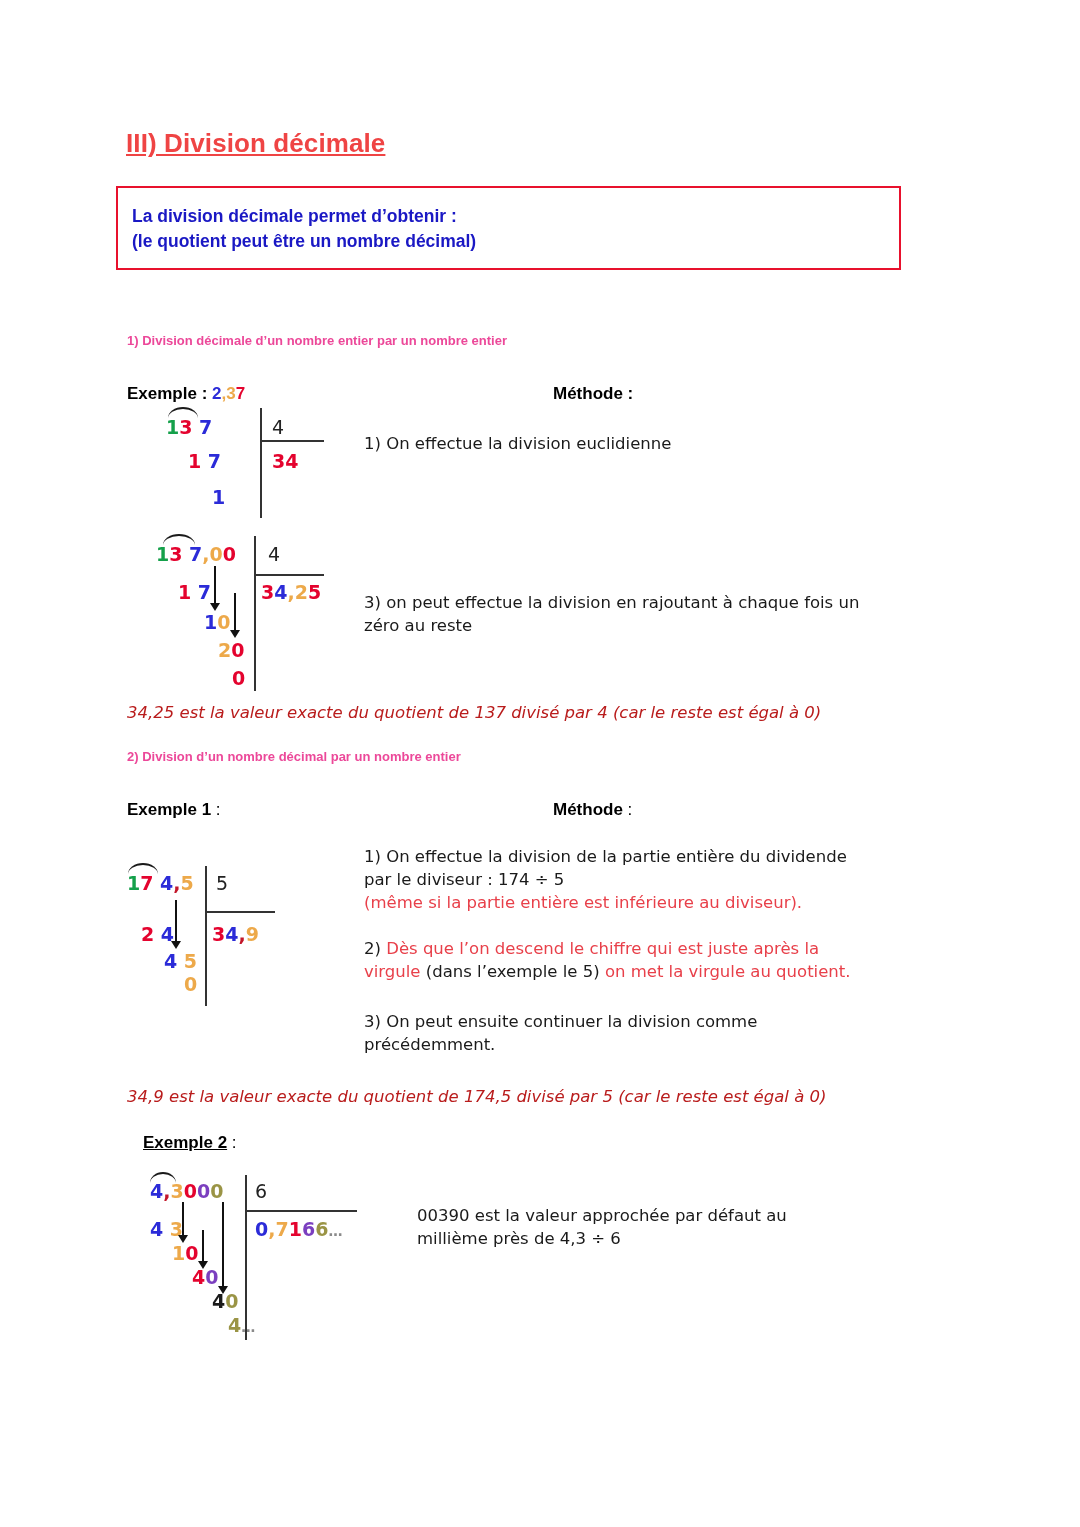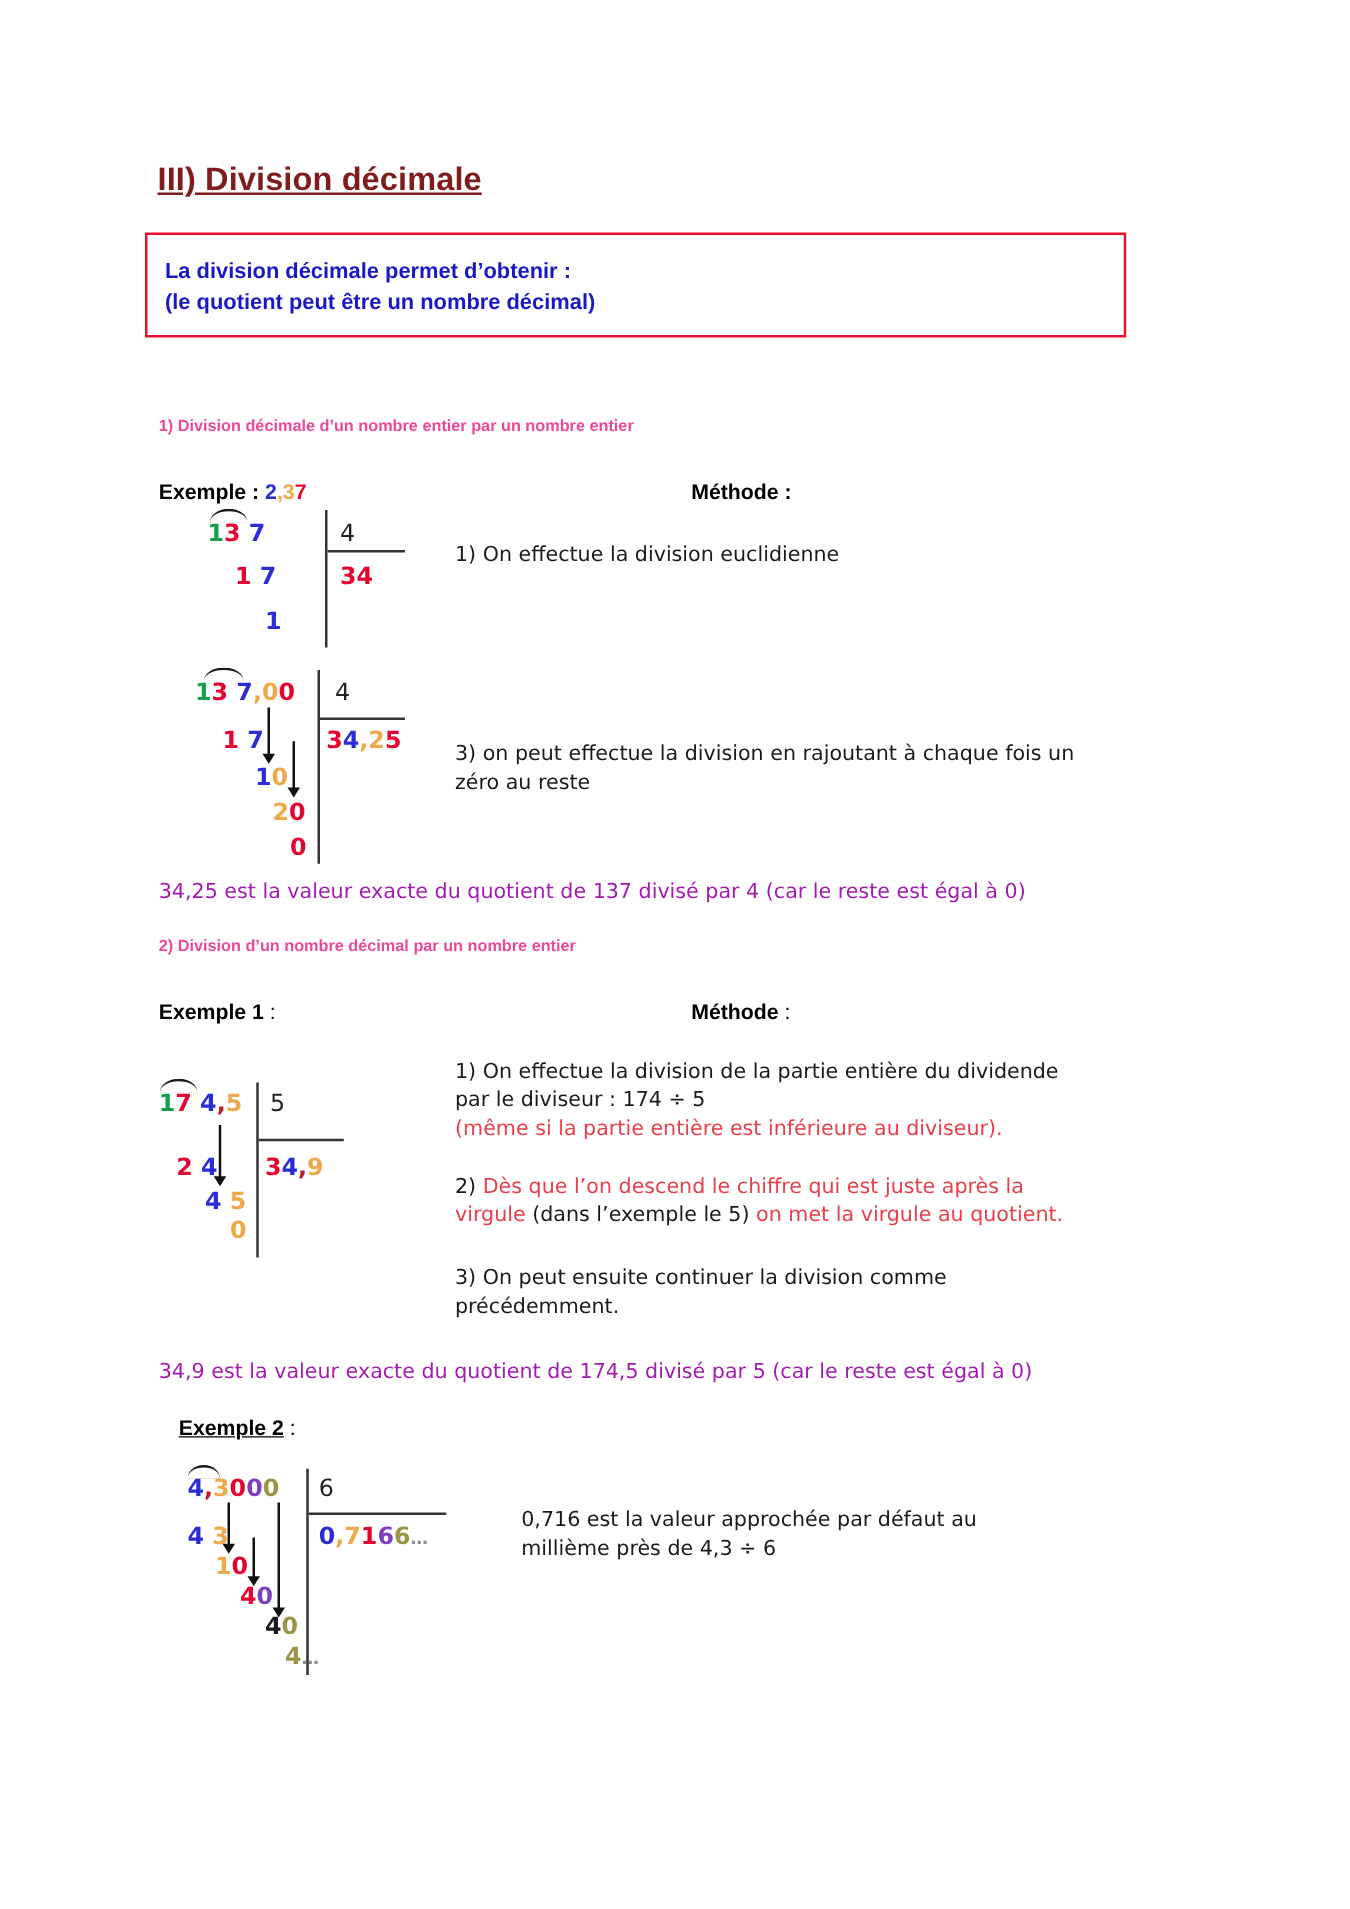--- a/index.html
+++ b/index.html
@@ -22,21 +22,21 @@
     padding: 0;
   }
 
   
   .main-title {
     position: absolute;
     left: 126px;
     top: 128px;
     font-size: 26px;
     font-weight: bold;
-    color: #7f1d1d;
+    color: #ef4444;
     text-decoration: underline;
     letter-spacing: .1px;
   }
 
   
   .redbox {
     position: absolute;
     left: 116px;
     top: 186px;
     width: 785px;
@@ -91,22 +91,23 @@
   #m3 { left: 364px; top: 591px; width: 515px; }
   #m4 { left: 364px; top: 845px; width: 505px; }
   #m5 { left: 364px; top: 937px; width: 512px; }
   #m6 { left: 364px; top: 1010px; width: 505px; }
   #m7 { left: 417px; top: 1204px; width: 420px; }
 
   
   .concl {
     position: absolute;
     font-size: 16.5px;
-    color: #a21caf;
+    color: #b91c1c;
     font-family: "DejaVu Sans", sans-serif;
+    font-style: italic;
   }
   #c1 { left: 127px; top: 703px; }
   #c2 { left: 127px; top: 1087px; }
 
   
   .div-block {
     position: absolute;
     font-weight: bold;
     font-size: 19px;
     font-family: "DejaVu Sans", sans-serif;
@@ -278,15 +279,15 @@
     <div class="row" style="left:78px; top:134px;"><span class="k">4</span><span class="gy sm">…</span></div>
 
     <div class="vbar" style="left:95px; top:-5px; height:165px;"></div>
     <div class="hbar" style="left:97px; top:30px; width:110px;"></div>
 
     <div class="arrow" style="left:32px; top:22px; height:34px;"></div>
     <div class="arrow" style="left:52px; top:50px; height:32px;"></div>
     <div class="arrow" style="left:72px; top:22px; height:85px;"></div>
   </div>
 
-  <div class="method" id="m7"><span>0,716 est la valeur approchée par défaut au</span><br><span>millième près de 4,3 ÷ 6</span></div>
+  <div class="method" id="m7"><span>00390 est la valeur approchée par défaut au</span><br><span>millième près de 4,3 ÷ 6</span></div>
 
 </div>
 
 </body></html>

